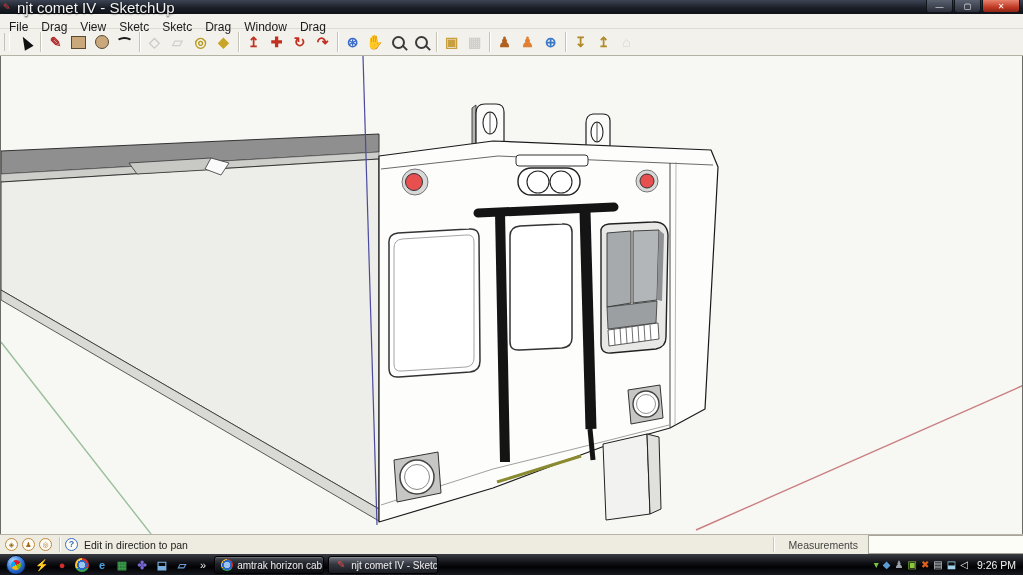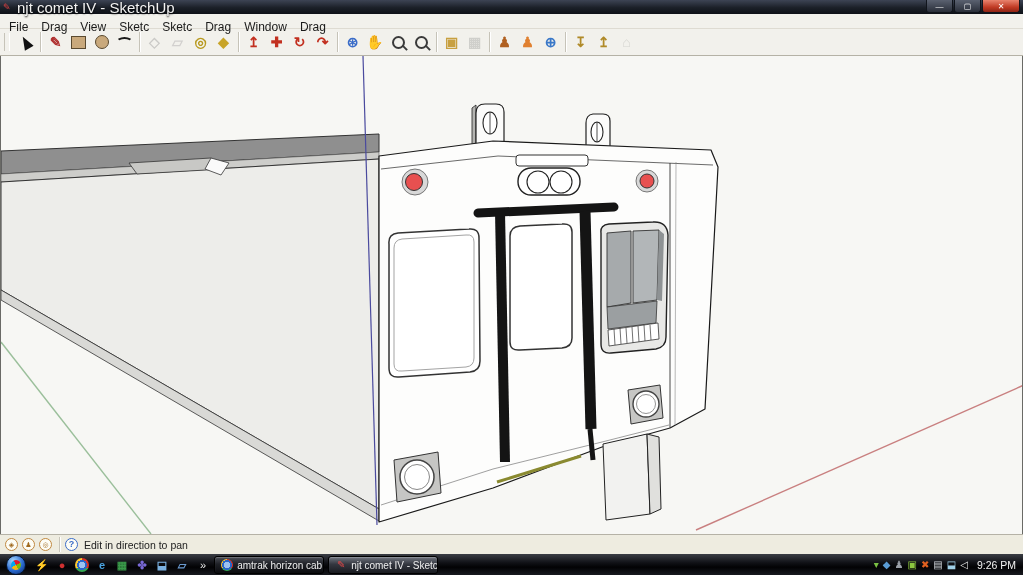--- a/index.html
+++ b/index.html
@@ -258,20 +258,25 @@
 
 <div class="statusbar">
   <span id="sb-icons" style="display:flex;align-items:center;">
       <span class="sb-circle">◈</span>
       <span class="sb-circle">♟</span>
       <span class="sb-circle">◎</span>
     </span>
   <span class="sb-sep"></span>
   <span class="help-circle">?</span>
   <span class="hint">Edit in direction to pan</span>
+  <span class="sb-right">
+    <span class="sb-sep"></span>
+    <span class="meas-label">Measurements</span>
+    <input class="meas-input" value="" style="">
+  </span>
 </div>
 
 <div class="taskbar">
   <div class="start-orb"></div>
   <div class="ql" id="quick-launch">
       <span class="ql-ic" style="color: rgb(248, 200, 48);">⚡</span>
       <span class="ql-ic" style="color: rgb(208, 48, 48);">●</span>
       <span class="ql-ic ic-chrome"></span>
       <span class="ql-ic" style="color: rgb(74, 163, 224);">e</span>
       <span class="ql-ic" style="color: rgb(58, 154, 74);">▦</span>

